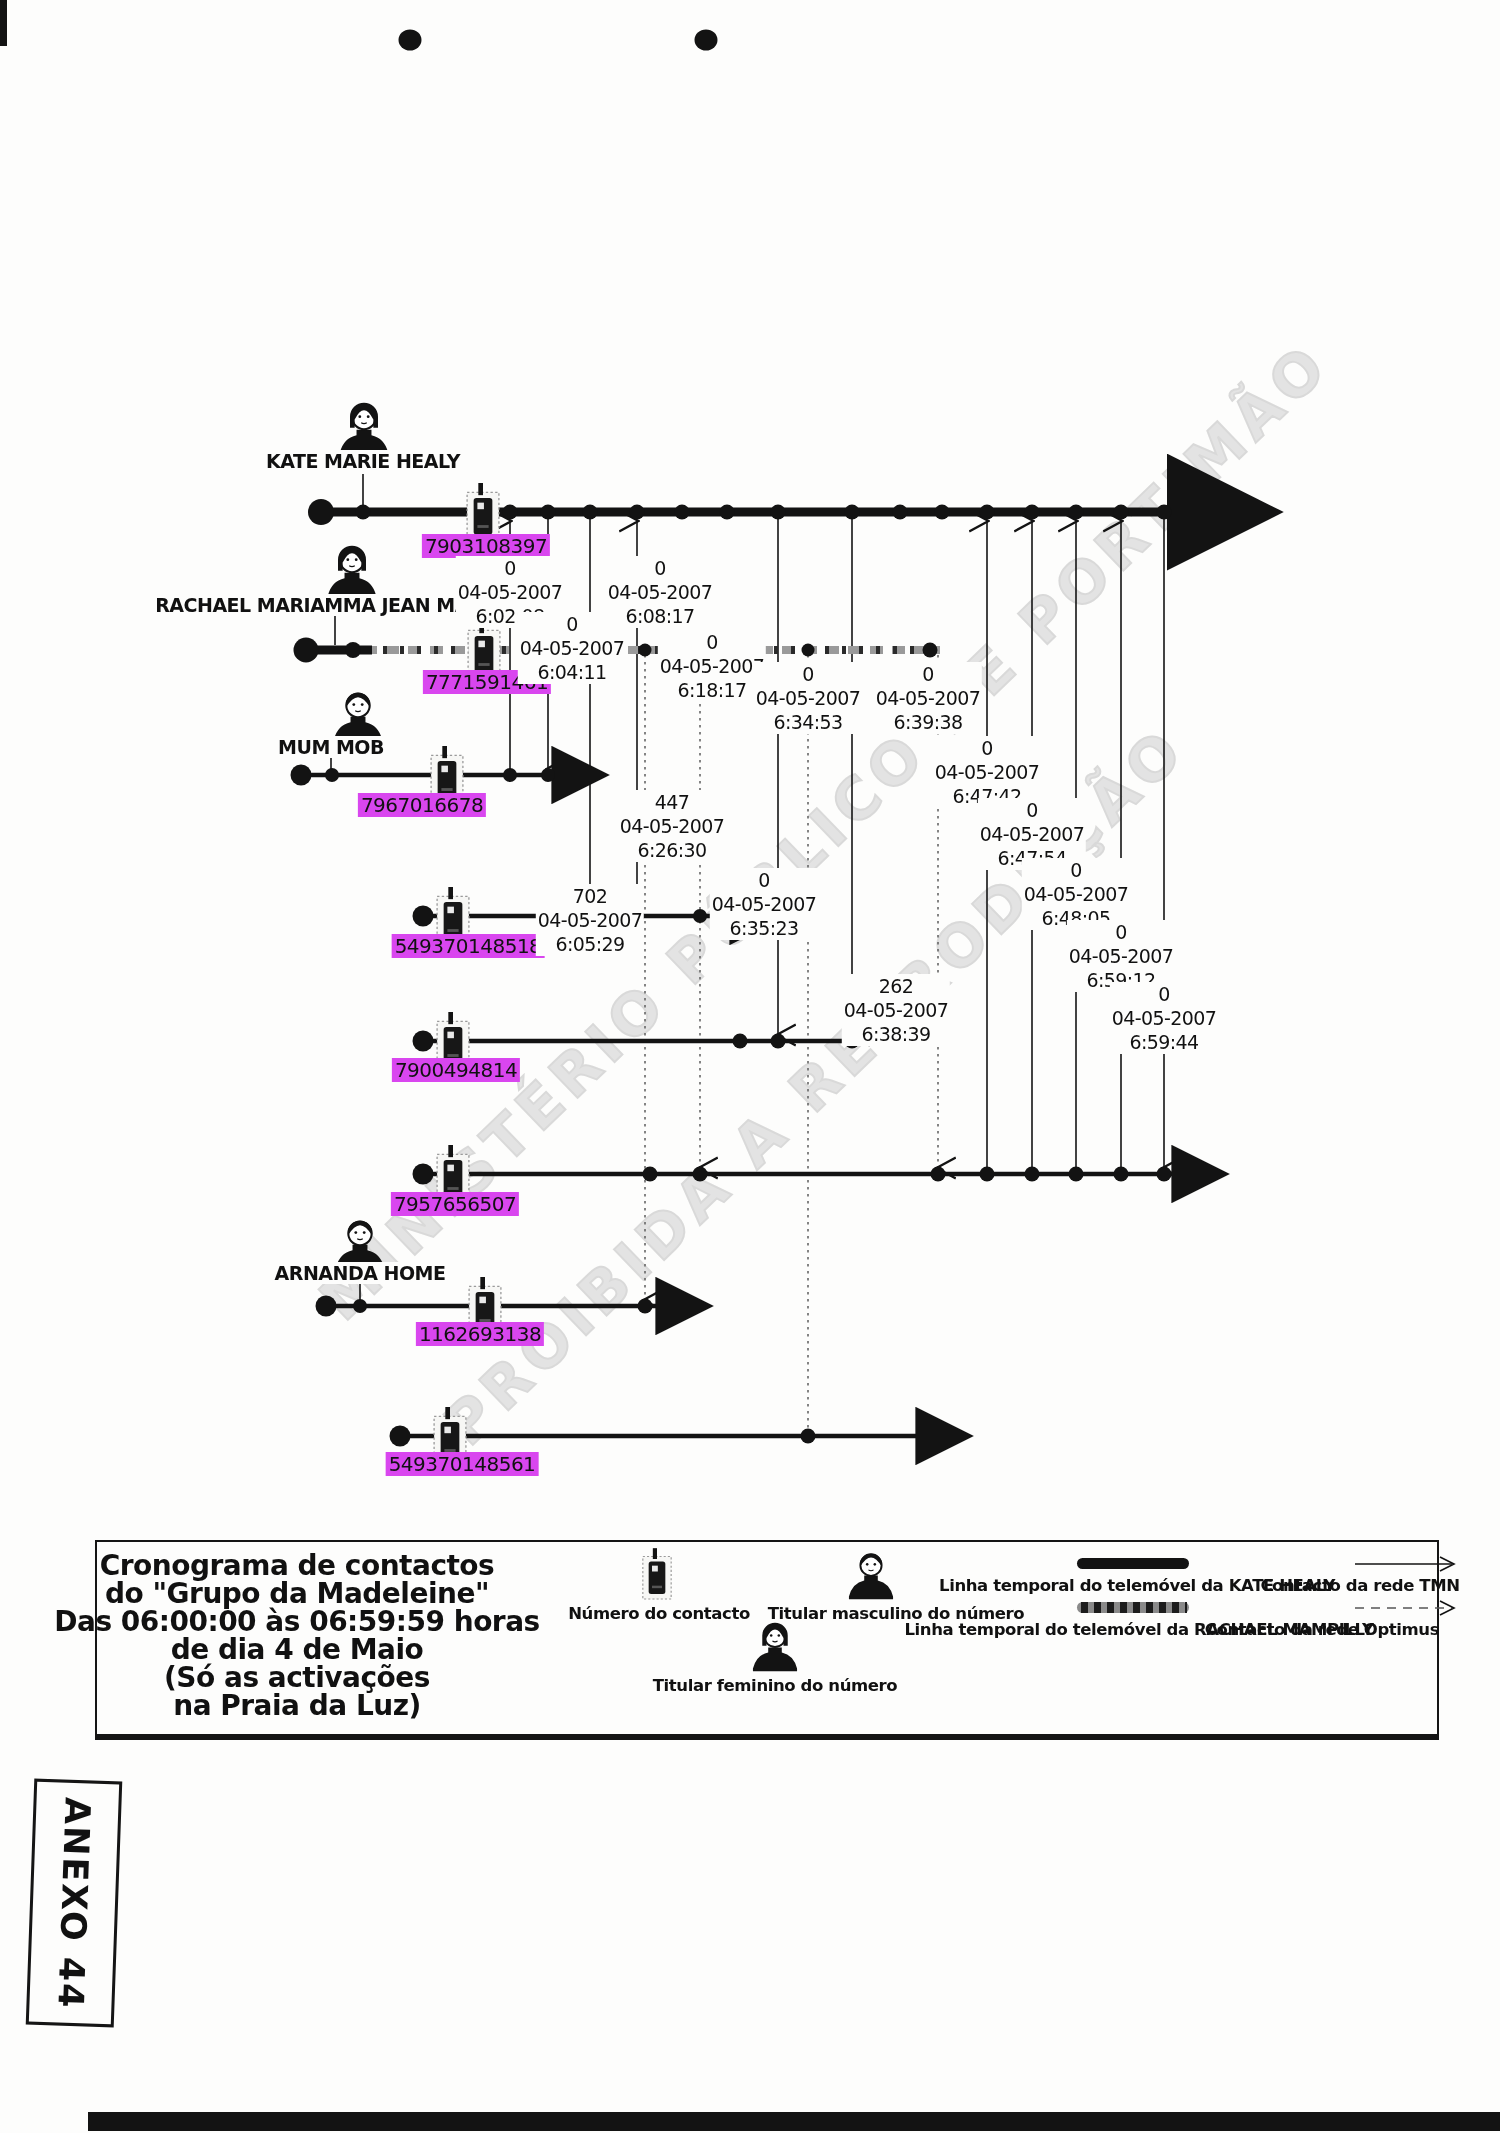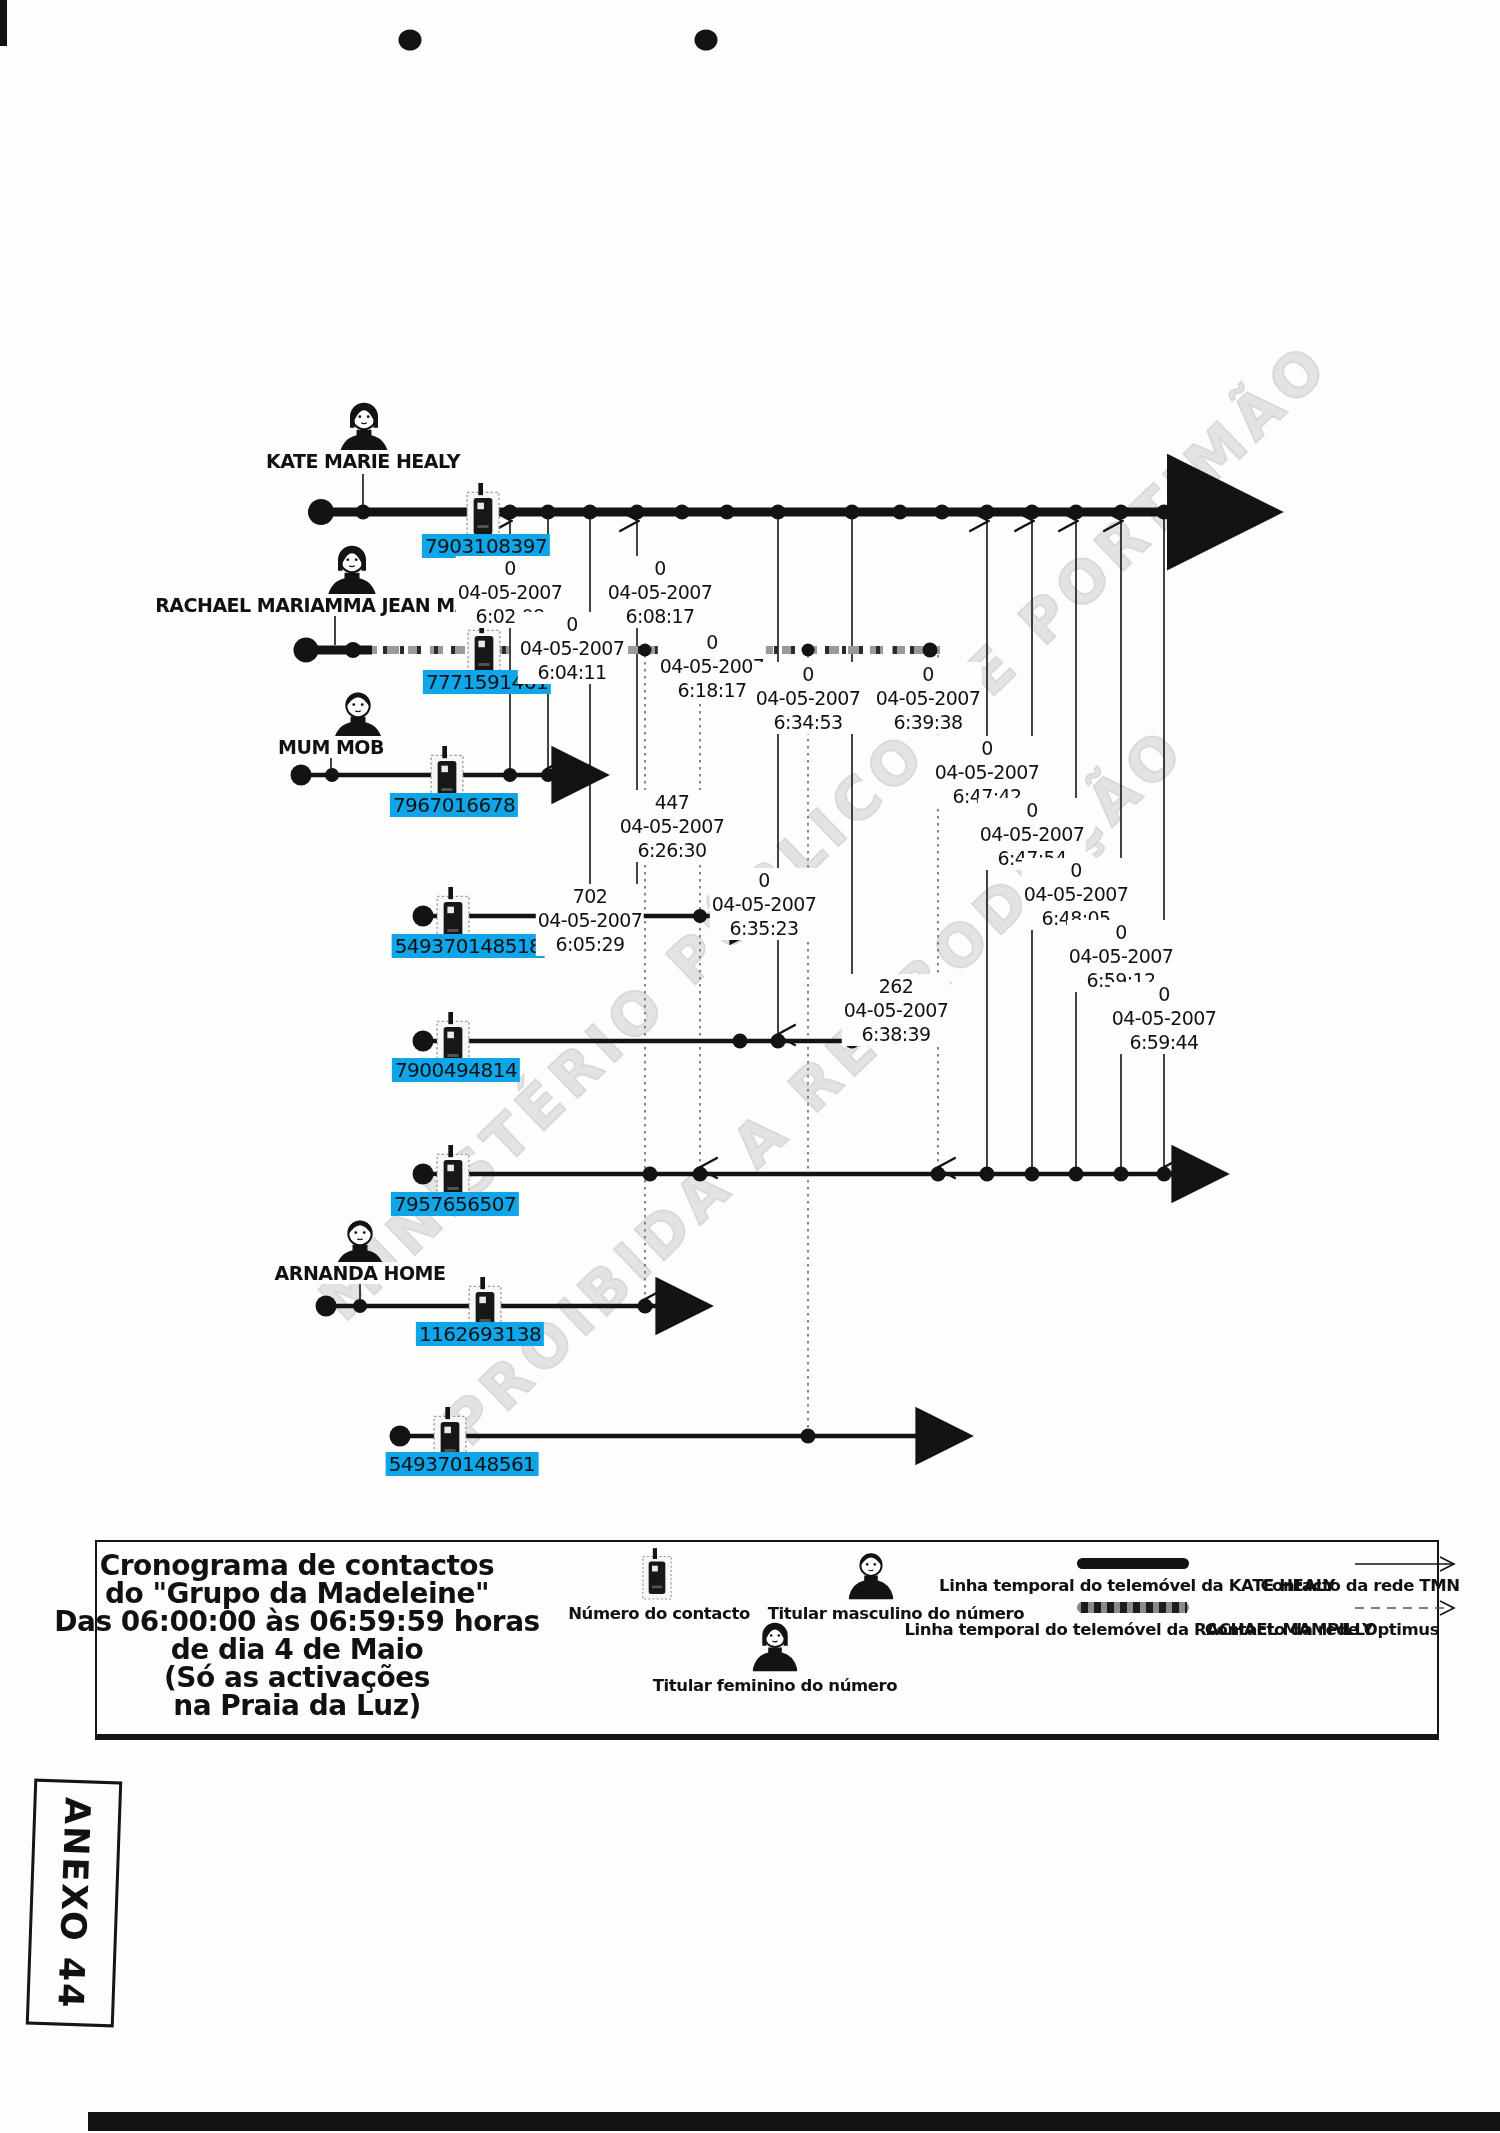--- a/index.html
+++ b/index.html
@@ -1,21 +1,21 @@
 <!DOCTYPE html>
 <html><head>
 <meta charset="utf-8">
 <style>
   html,body{margin:0;padding:0;background:#e8e8e8;}
   #page{position:relative;width:1500px;height:2133px;background:#fdfdfc;overflow:hidden;
         font-family:"DejaVu Sans","Liberation Sans",sans-serif;color:#111;}
   .abs{position:absolute;}
   .ctr{transform:translateX(-50%);text-align:center;}
   .person-label{font-size:19px;font-weight:600;letter-spacing:-0.5px;white-space:nowrap;background:#fdfdfc;padding:0 3px;}
-  .phone-number{font-size:20px;font-weight:500;letter-spacing:-0.5px;white-space:nowrap;background:#0ea5e9;padding:0 3px;}
+  .phone-number{font-size:20px;font-weight:500;letter-spacing:-0.5px;white-space:nowrap;background:#d946ef;padding:0 3px;}
   .clabel{font-size:19px;line-height:24px;font-weight:500;letter-spacing:-0.6px;white-space:nowrap;
           transform:translateX(-50%);text-align:center;}
   .clabel div{background:#fdfdfc;padding:0 2px;display:inline-block;}
   .clabel .dur,.clabel .dt,.clabel .tm{display:block;}
   .watermark{font-size:58px;font-weight:bold;letter-spacing:7px;white-space:nowrap;
              color:rgba(255,255,255,0.1);-webkit-text-stroke:2px #bdbdbd;
              transform:rotate(-44deg);transform-origin:left center;opacity:0.55;z-index:0;}
   .wm-fallback{color:#cfcfcf;}
   #diagram{z-index:2;}
   .labels-layer{z-index:3;}
@@ -216,21 +216,21 @@
 
   <div class="labels-layer abs" style="left:0;top:0;width:1500px;height:1540px;">
 
     <div class="abs ctr person-label" style="left:363px;top:450px;text-align:right;">KATE MARIE HEALY</div>
     <div class="abs ctr person-label" style="left:348px;top:594px;">RACHAEL MARIAMMA JEAN MAMPILLY</div>
     <div class="abs ctr person-label" style="left:331px;top:736px;">MUM MOB</div>
     <div class="abs ctr person-label" style="left:360px;top:1262px;">ARNANDA HOME</div>
 
     <div class="abs ctr phone-number" style="left:486px;top:534px;">7903108397</div>
     <div class="abs ctr phone-number" style="left:487px;top:670px;">7771591461</div>
-    <div class="abs ctr phone-number" style="left:454px;top:793px;">7967016678</div>
+    <div class="abs ctr phone-number" style="left:422px;top:793px;">7967016678</div>
     <div class="abs ctr phone-number" style="left:468px;top:934px;">549370148518</div>
     <div class="abs ctr phone-number" style="left:456px;top:1058px;">7900494814</div>
     <div class="abs ctr phone-number" style="left:455px;top:1192px;">7957656507</div>
     <div class="abs ctr phone-number" style="left:480px;top:1322px;">1162693138</div>
     <div class="abs ctr phone-number" style="left:462px;top:1452px;">549370148561</div>
 
     <div class="abs clabel" style="left:510px;top:556px;">
       <div class="dur">0</div>
         <div class="dt">04-05-2007</div>
         <div class="tm">6:02:08</div>

